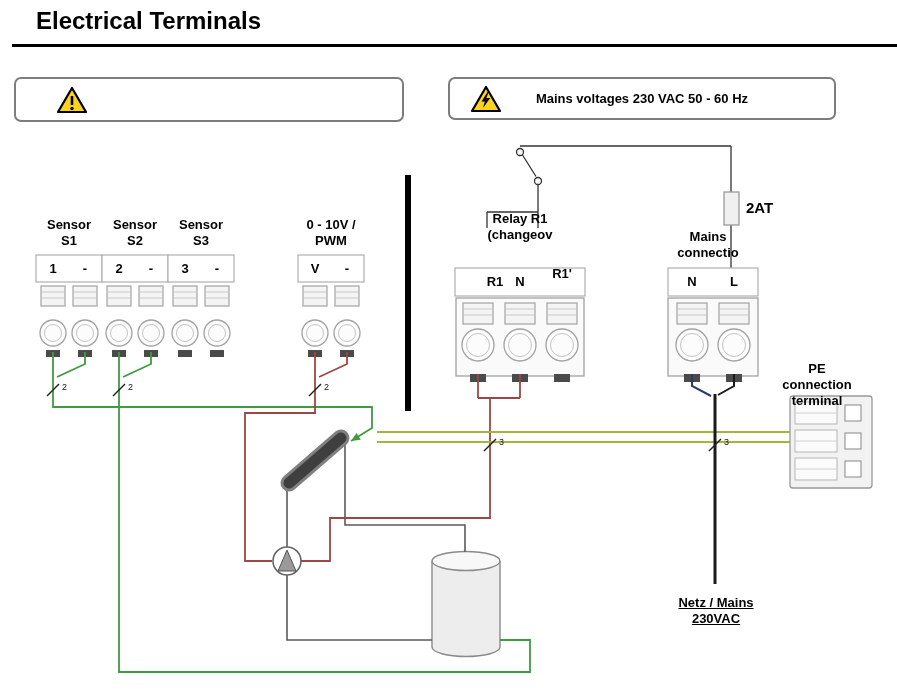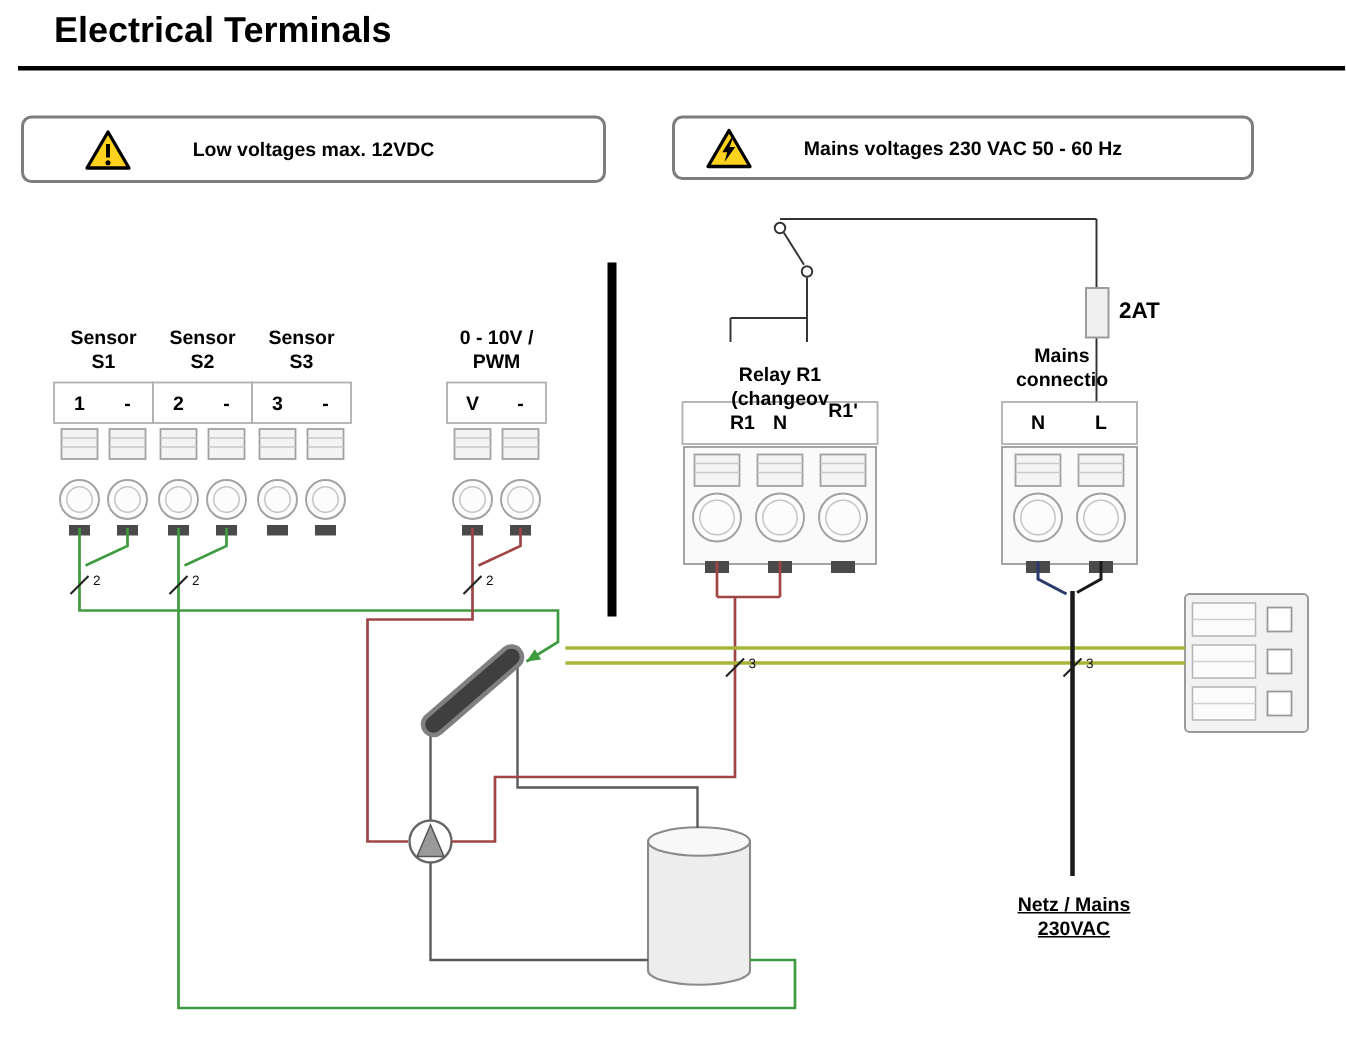--- a/index.html
+++ b/index.html
@@ -33,21 +33,20 @@
   <div class="rule"></div>
 
   <div class="warnbox" style="left:14px;top:77px;width:386px;height:41px;">
     <span class="icon" style="left:40px;top:7px;">
       <svg width="32" height="28" viewBox="0 0 32 28">
         <path d="M16 2 L30 26 L2 26 Z" stroke="#000" stroke-width="2.2" stroke-linejoin="round" fill="#ffd21e"></path>
         <line x1="16" y1="10" x2="16" y2="19" stroke="#000" stroke-width="2.6"></line>
         <circle cx="16" cy="22.5" r="1.7" fill="#000"></circle>
       </svg>
     </span>
-    <div class="wtext" style="top:13px;">Low voltages max. 12VDC</div>
   </div>
 
   <div class="warnbox" style="left:448px;top:77px;width:384px;height:39px;">
     <span class="icon" style="left:20px;top:6px;">
       <svg width="32" height="28" viewBox="0 0 32 28">
         <path d="M16 2 L30 26 L2 26 Z" stroke="#000" stroke-width="2.2" stroke-linejoin="round" fill="#ffd21e"></path>
         <polygon points="17.5,7 11.5,16.5 14.8,16.5 13,23 20.2,13 16.4,13 18.6,7" fill="#000"></polygon>
       </svg>
     </span>
     <div class="wtext" style="top:12px;">Mains voltages 230 VAC 50 - 60 Hz</div>
@@ -267,24 +266,26 @@
   </svg>
 
   <div class="grp" style="left:69px;top:217px;">Sensor
 S1</div>
   <div class="grp" style="left:135px;top:217px;">Sensor
 S2</div>
   <div class="grp" style="left:201px;top:217px;">Sensor
 S3</div>
   <div class="grp" style="left:331px;top:217px;">0 - 10V /
 PWM</div>
-  <div class="grp" style="left:520px;top:242px;">Relay R1
+  <div class="grp" style="left:520px;top:211px;">Relay R1
 (changeov</div>
   <div class="grp" style="left:708px;top:229px;">Mains
 connectio</div>
+  <div class="grp" style="left:817px;top:361px;">PE connection
+terminal</div>
   <div class="grp" style="left:716px;top:595px;text-decoration:underline;">Netz / Mains
 230VAC</div>
 
   <div class="pin" style="left:53px;top:261px;">1</div>
   <div class="pin" style="left:85px;top:261px;">-</div>
   <div class="pin" style="left:119px;top:261px;">2</div>
   <div class="pin" style="left:151px;top:261px;">-</div>
   <div class="pin" style="left:185px;top:261px;">3</div>
   <div class="pin" style="left:217px;top:261px;">-</div>
   <div class="pin" style="left:315px;top:261px;">V</div>

